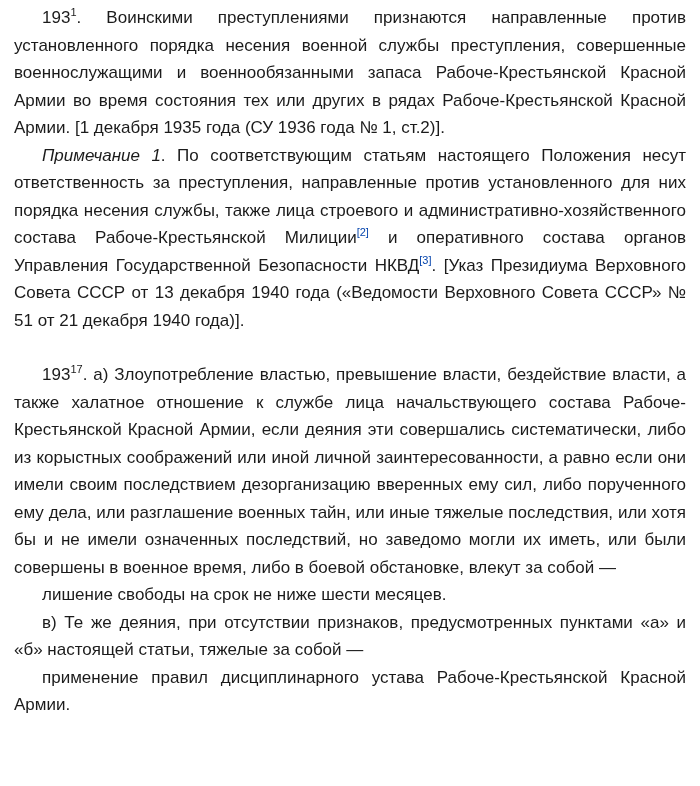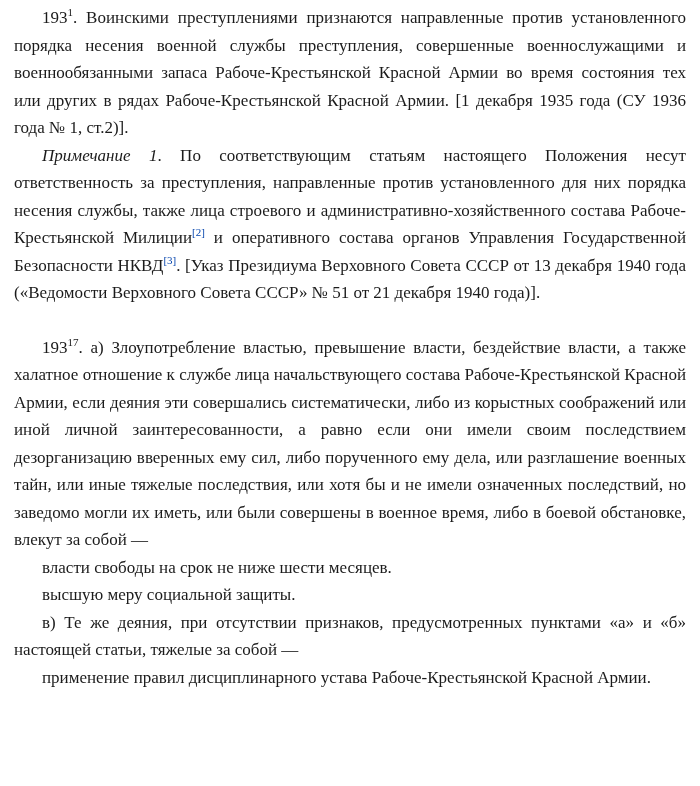--- a/index.html
+++ b/index.html
@@ -16,21 +16,20 @@
     padding: 4px 14px 12px 14px;
     font-family: "Liberation Sans", "DejaVu Sans", sans-serif;
     font-size: 17px;
     line-height: 27.5px;
     color: #1b1b1b;
     text-align: justify;
   }
   .doc p {
     margin: 0;
     text-indent: 28px;
-    font-family: Liberation Serif, serif;
   }
   .doc p.spacer {
     height: 27px;
     text-indent: 0;
   }
   .doc sup {
     font-size: 11px;
     line-height: 0;
     vertical-align: super;
   }
@@ -43,17 +42,16 @@
   }
 </style>
 </head>
 <body style="background: rgb(255, 255, 255);">
 
 <div class="doc" style="color: rgb(27, 27, 27); --link-color: #0645ad;">
     <p><span>193</span><sup>1</sup><span>. Воинскими преступлениями признаются направленные против установленного порядка несения военной службы преступления, совершенные военнослужащими и военнообязанными запаса Рабоче-Крестьянской Красной Армии во время состояния тех или других в рядах Рабоче-Крестьянской Красной Армии. [1 декабря 1935 года (СУ 1936 года № 1, ст.2)].</span></p>
     <p><i>Примечание 1</i><span>. По соответствующим статьям настоящего Положения несут ответственность за преступления, направленные против установленного для них порядка несения службы, также лица строевого и административно-хозяйственного состава Рабоче-Крестьянской Милиции</span><sup><a class="footnote" href="#">[2]</a></sup><span> и оперативного состава органов Управления Государственной Безопасности НКВД</span><sup><a class="footnote" href="#">[3]</a></sup><span>. [Указ Президиума Верховного Совета СССР от 13 декабря 1940 года («Ведомости Верховного Совета СССР» № 51 от 21 декабря 1940 года)].</span></p>
     <p class="spacer"></p>
     <p><span>193</span><sup>17</sup><span>. а) Злоупотребление властью, превышение власти, бездействие власти, а также халатное отношение к службе лица начальствующего состава Рабоче-Крестьянской Красной Армии, если деяния эти совершались систематически, либо из корыстных соображений или иной личной заинтересованности, а равно если они имели своим последствием дезорганизацию вверенных ему сил, либо порученного ему дела, или разглашение военных тайн, или иные тяжелые последствия, или хотя бы и не имели означенных последствий, но заведомо могли их иметь, или были совершены в военное время, либо в боевой обстановке, влекут за собой —</span></p>
-    <p><span>власти свободы на срок не ниже шести месяцев.</span></p>
-    <p><span>высшую меру социальной защиты.</span></p>
+    <p><span>лишение свободы на срок не ниже шести месяцев.</span></p>
     <p><span>в) Те же деяния, при отсутствии признаков, предусмотренных пунктами «а» и «б» настоящей статьи, тяжелые за собой —</span></p>
     <p><span>применение правил дисциплинарного устава Рабоче-Крестьянской Красной Армии.</span></p>
   </div>
 
 </body></html>

